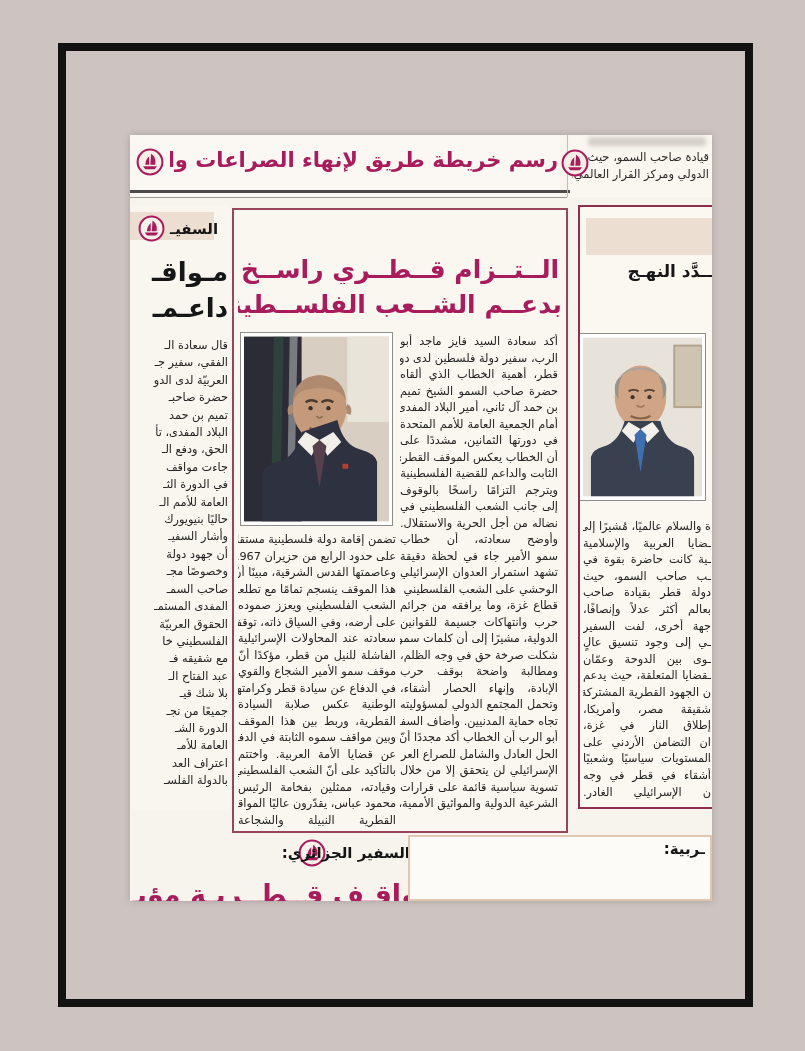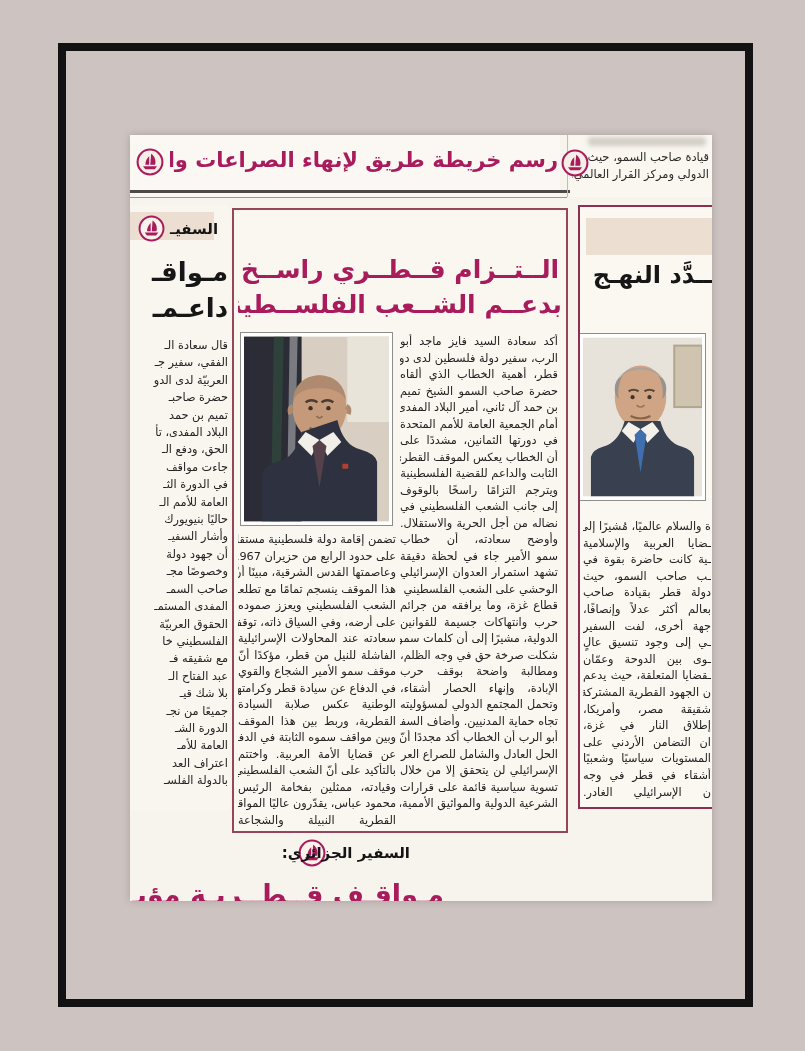--- a/index.html
+++ b/index.html
@@ -69,21 +69,21 @@
     color:#161616;white-space:nowrap;overflow:hidden;}
   .ehead.l1{top:52px;} .ehead.l2{top:88px;}
   .clipE .lines{position:absolute;left:0;right:2px;top:132px;
     font-size:11.3px;line-height:17.4px;color:#222;}
 
   
   .clipD{left:448px;top:70px;width:134px;height:604px;background:#fbf8f2;
     border-left:2px solid #8e2f4f;border-top:2px solid #8e2f4f;border-bottom:2px solid #8e2f4f;
     box-sizing:border-box;}
   .clipD .kband{left:6px;right:0;top:11px;height:37px;}
-  .dhead{position:absolute;right:0;left:0;padding-left:20px;font-size:24px;font-weight:bold;
+  .dhead{position:absolute;right:0;left:0;padding-left:20px;font-size:17px;font-weight:bold;
     color:#161616;text-align:right;white-space:nowrap;overflow:hidden;}
   .dhead.l1{top:54px;} .dhead.l2{top:88px;}
   .photo2{position:absolute;left:0;right:6px;top:126px;height:168px;
     background:#fff;border:1px solid #8f8d8a;border-left:none;padding:3px;box-sizing:border-box;}
   .photo2 svg{display:block;width:100%;height:100%;}
   .clipD .lines{position:absolute;right:1px;left:3px;top:312px;
     font-size:11.3px;line-height:16.6px;color:#222;}
 
   
   .kickerG{left:168px;top:702px;width:112px;height:34px;}
@@ -306,14 +306,17 @@
           <circle cx="15" cy="15" r="13.3" fill="#f9f2ea" stroke="#a81c5c" stroke-width="2.2"></circle>
           <path d="M7.5 19.5h15l-2.4 3.4H9.9z" fill="#a81c5c"></path>
           <path d="M16.2 6.2c4.2 2.8 5.3 7.6 4.3 11.8h-5.2z" fill="#a81c5c"></path>
           <path d="M14.1 8.8c-3 2.8-4 5.7-4.1 9.2h4.1z" fill="#a81c5c"></path>
         </svg>
     </span>
     <div class="ktext">السفير الجزائري:</div>
   </div>
   <div class="abs partialG">مـواقـف قــطــريـة مؤيـدة</div>
 
+  <div class="abs boxF">
+    <div class="frag">ـربية:</div>
+  </div>
 
 </div>
 
 </body></html>

